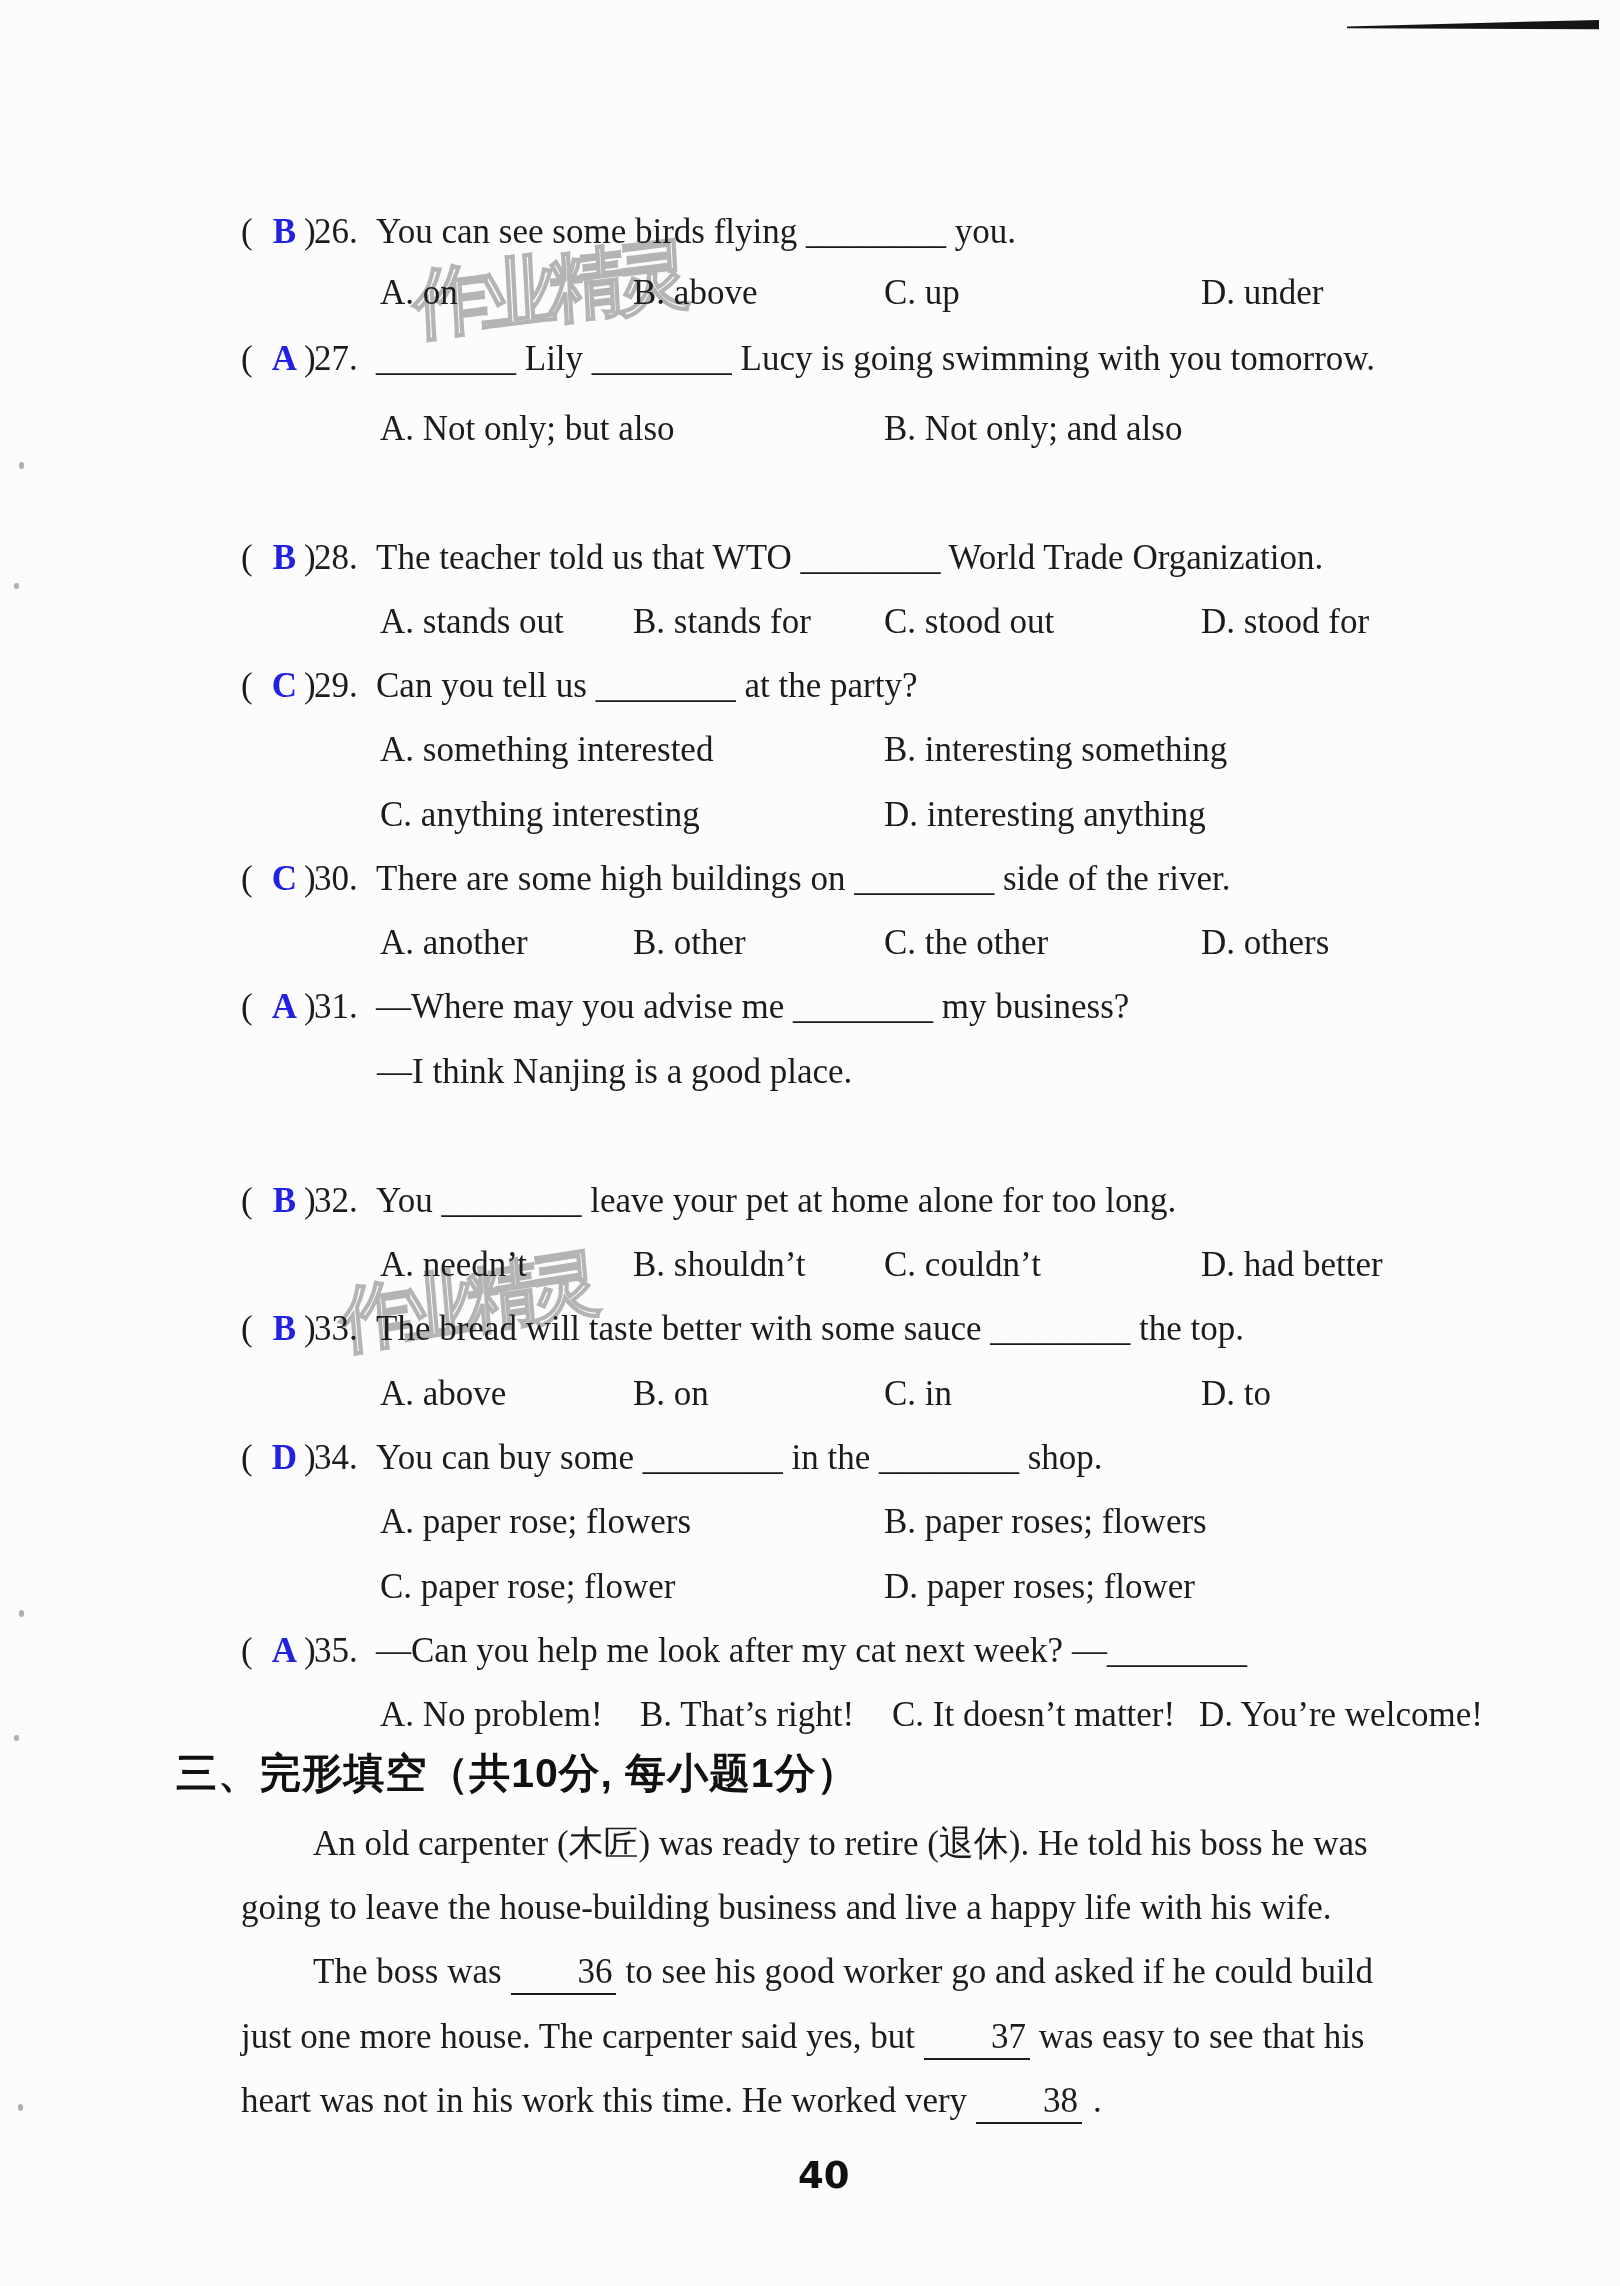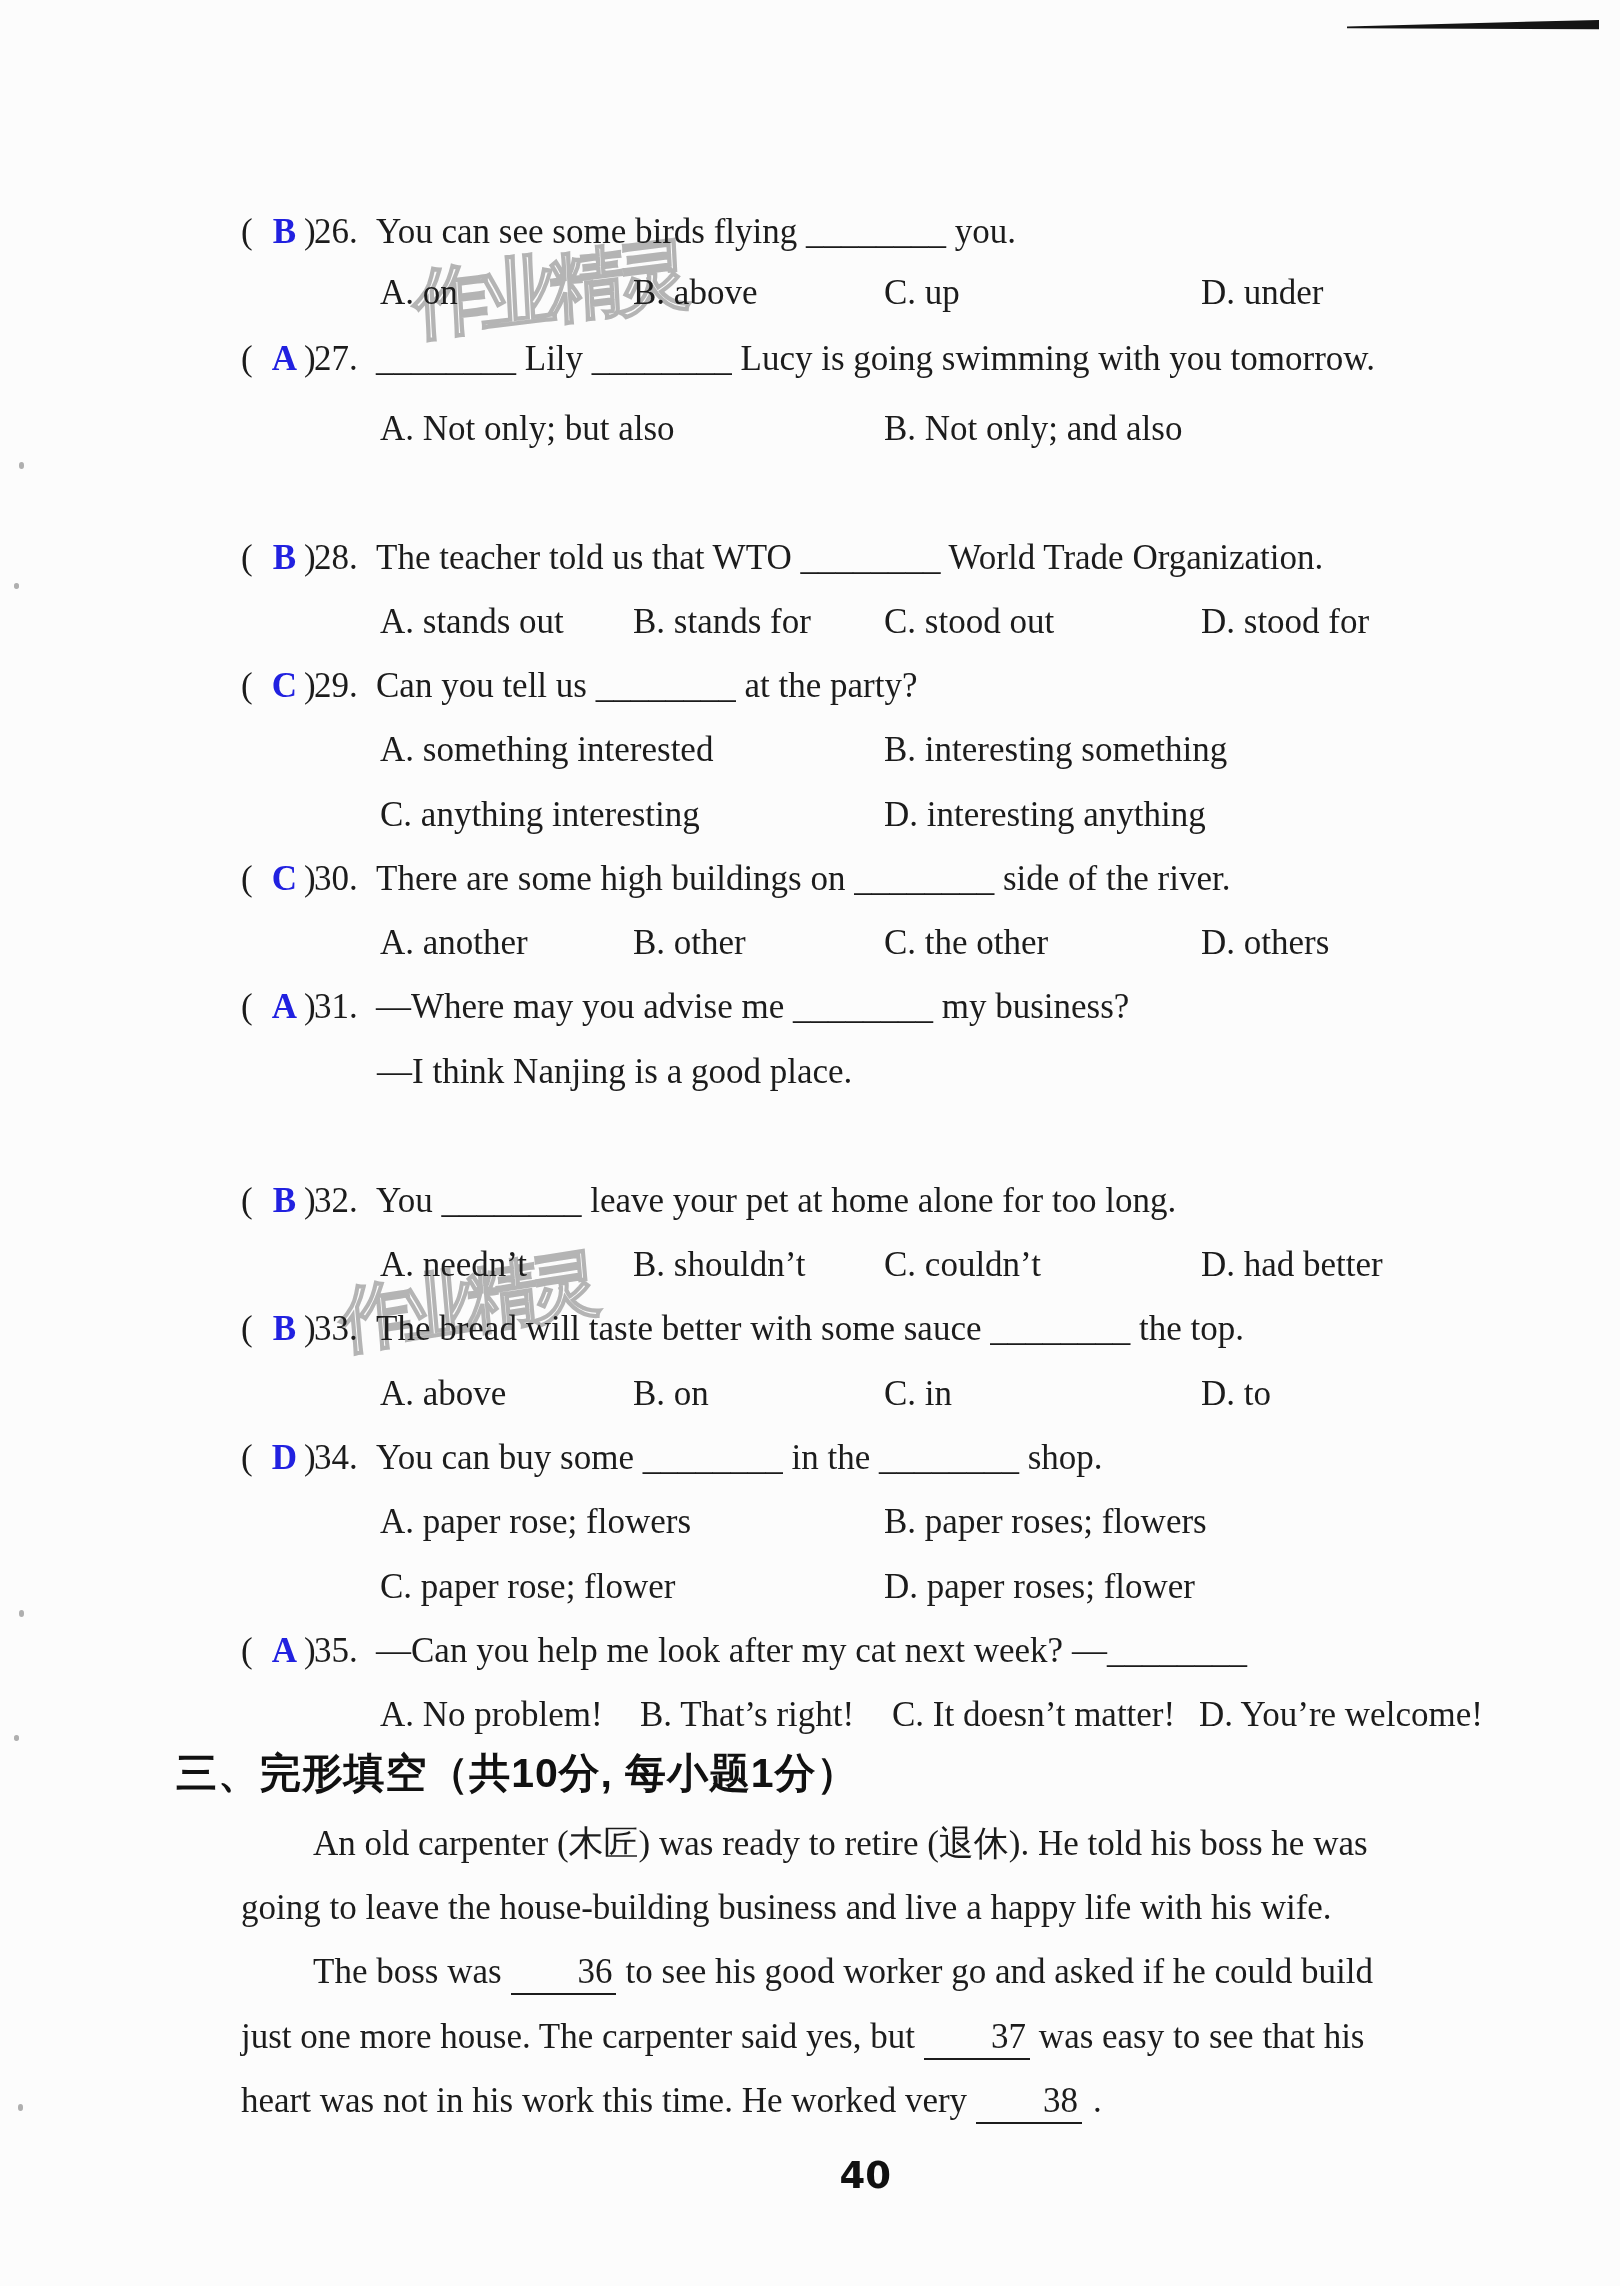--- a/index.html
+++ b/index.html
@@ -54,21 +54,21 @@
     min-width:98px;
     text-align:right;
     border-bottom:2.8px solid #1c1c1c;
     margin:0 9.3px;
     padding:0 3.7px 0.9px 3.7px;
   }
   .enddot{margin-left:1.9px;}
   
   .pagenum{
     position:absolute;left:798px;top:2154px;width:93px;
-    text-align:right;
+    text-align:left;
     font-family:"DejaVu Sans","Liberation Sans",sans-serif;
     font-weight:700;font-size:37px;color:#111;
   }
   
   .wm{
     position:absolute;
     font-family:"DejaVu Sans","Liberation Sans",sans-serif;
     font-weight:700;
     font-size:76px;
     letter-spacing:-8.3px;

